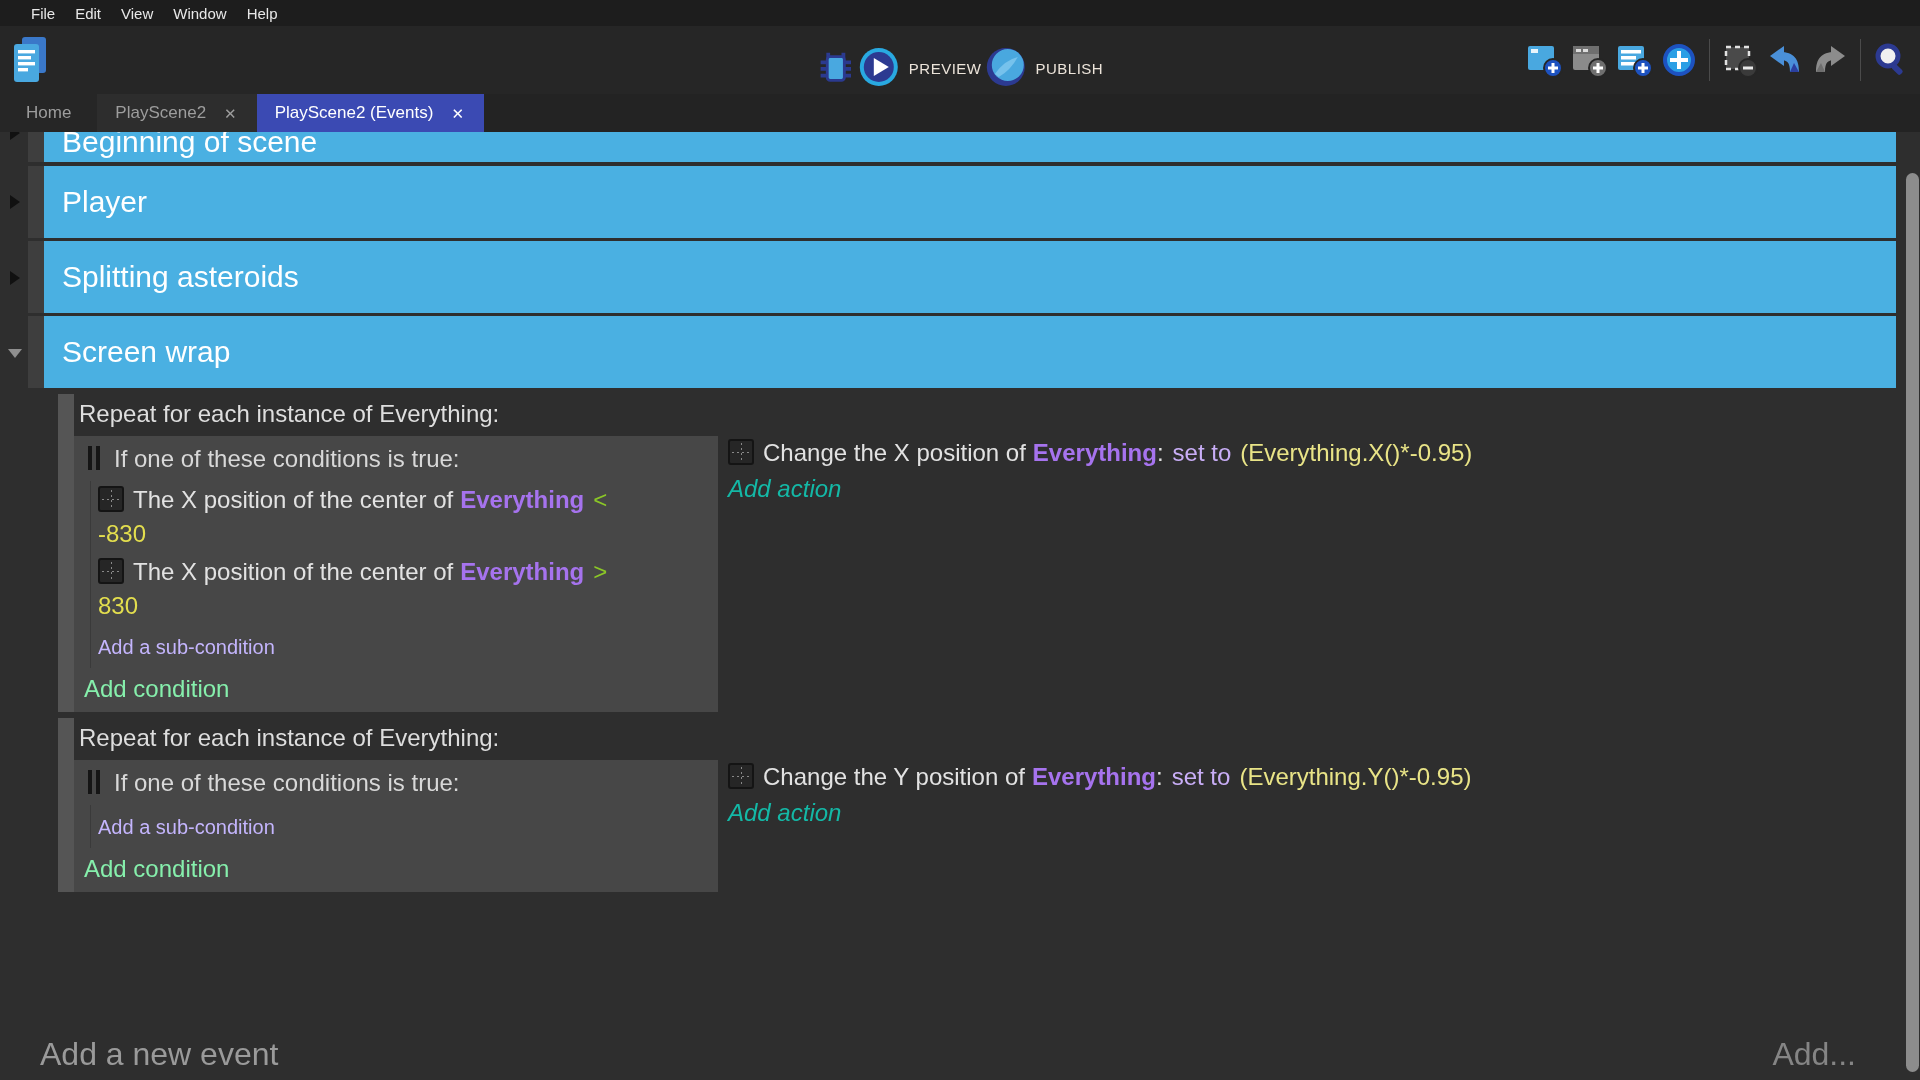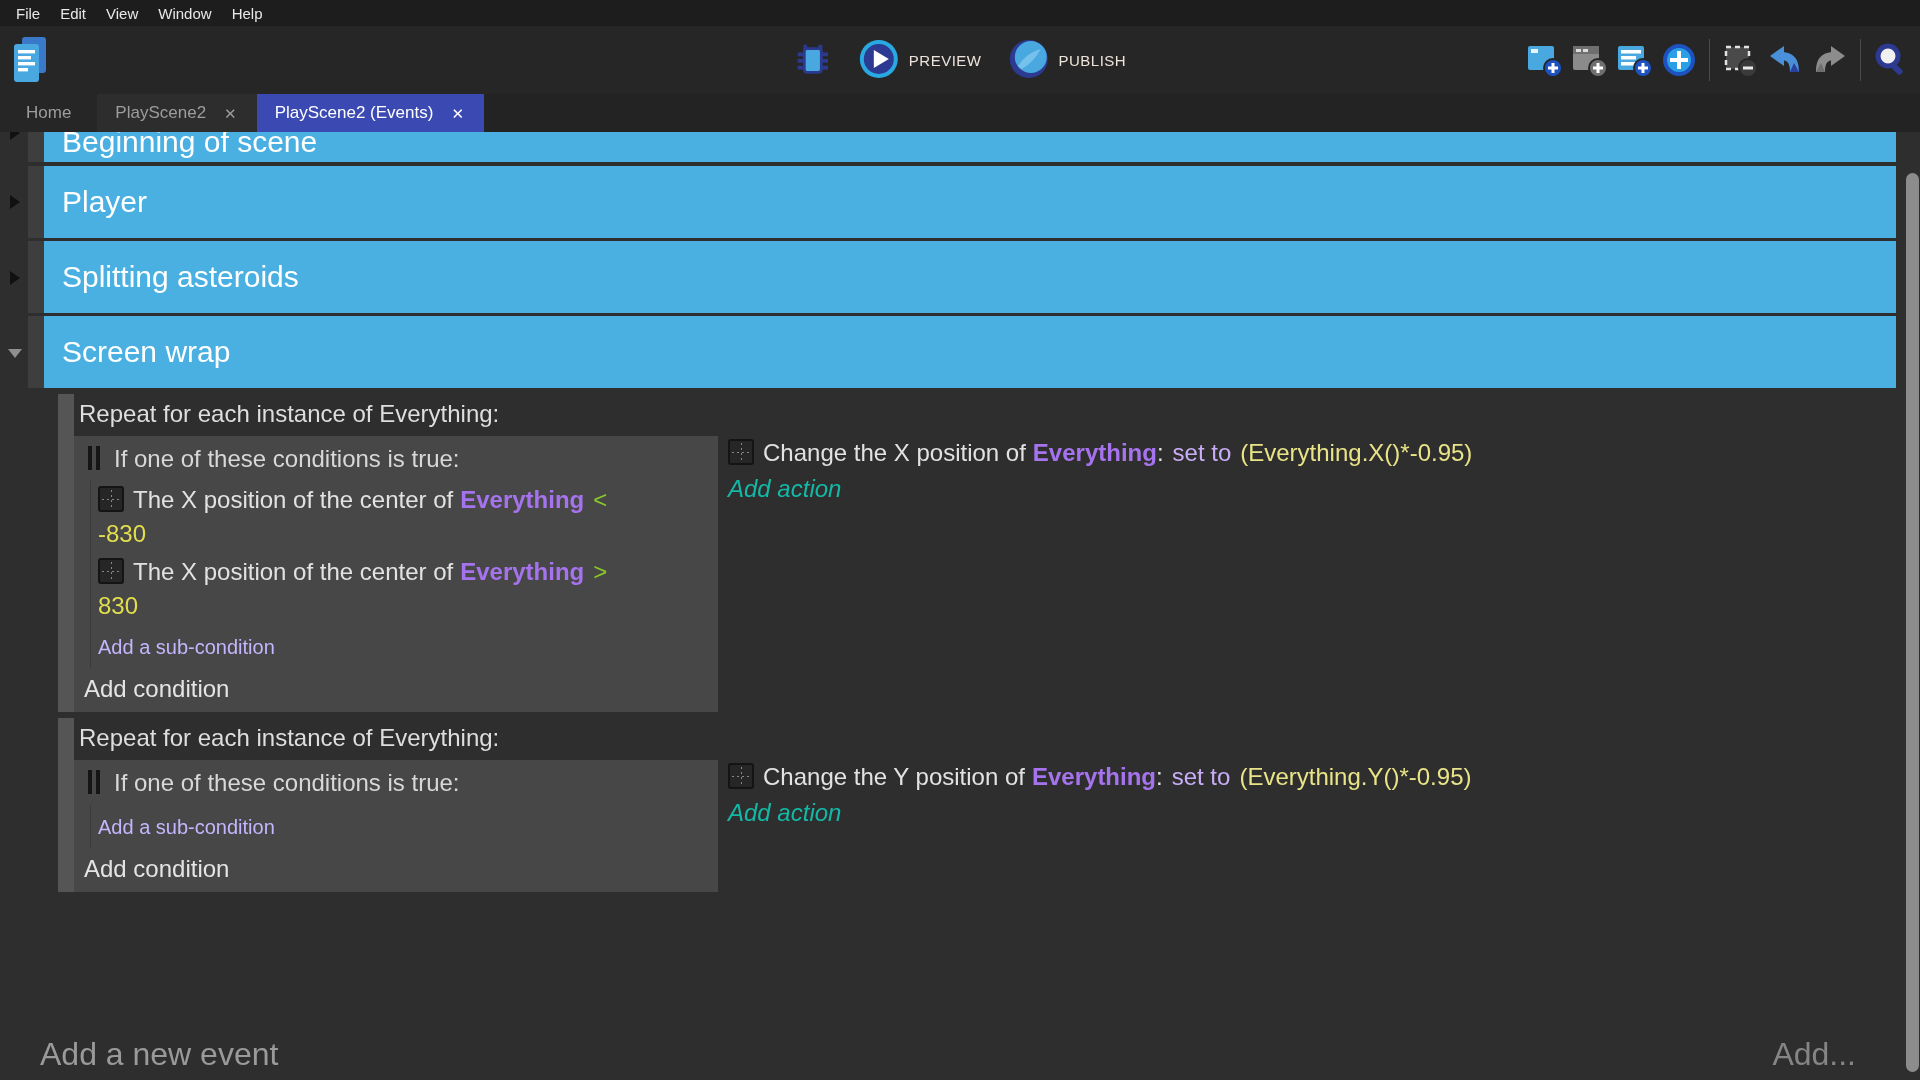--- a/index.html
+++ b/index.html
@@ -1,27 +1,27 @@
 <!DOCTYPE html>
 <html style="--header-blue: #4ab0e2; --active-tab: #3b4ab3; --object-purple: #a673ee; --operator-green: #8bc727; --value-yellow: #e3de4e; --expression-yellow: #e9e487; --setter-lavender: #c9aef7;"><head>
 <meta charset="utf-8">
 <style>
   html,body{margin:0;padding:0;background:#2e2e2e;}
   #app{position:relative;width:1920px;height:1080px;overflow:hidden;
        font-family:"Liberation Sans",sans-serif;background:#2e2e2e;
        -webkit-font-smoothing:antialiased;}
   
   #menubar{position:absolute;left:0;top:0;width:100%;height:26px;background:#1d1d1d;
-           display:flex;align-items:center;padding-left:6px;box-sizing:border-box;}
+           display:flex;align-items:center;padding-left:21px;box-sizing:border-box;}
   .menu-item{padding:0 10px;font-size:15px;color:#e8e8e8;cursor:default;}
   
   #toolbar{position:absolute;left:0;top:26px;width:100%;height:68px;background:#262626;}
   #logo{position:absolute;left:12px;top:9px;}
-  #toolbar-center{position:absolute;left:50%;top:0;height:68px;transform:translateX(-50%);
-                  display:flex;align-items:center;gap:26px;}
+  #toolbar-center{position:absolute;left:50%;top:8px;height:68px;transform:translateX(-50%);
+                  display:flex;align-items:center;gap:3px;}
   .tb-btn{display:flex;align-items:center;gap:9px;color:#ece4da;font-size:15px;letter-spacing:.5px;}
   #toolbar-right{position:absolute;right:10px;top:0;height:68px;display:flex;align-items:center;gap:7px;}
   .tb-icon{width:38px;height:38px;display:flex;align-items:center;justify-content:center;}
   .tb-sep{width:1px;height:42px;background:#4b4b4b;margin:0 4px;}
   
   #tabbar{position:absolute;left:0;top:94px;width:100%;height:38px;background:#232323;
           display:flex;align-items:stretch;}
   .tab{display:flex;align-items:center;gap:16px;padding:0 18px;font-size:17px;color:#9d9d9d;justify-content:center;}
   .tab-home{background:#262626;padding:0 26px;}
   .tab-ps2{background:#2d2d2d;}
@@ -56,21 +56,21 @@
   .mini-icon{display:inline-block;width:22px;height:22px;background:#262626;border:2px solid #141414;
              border-radius:3px;vertical-align:-4px;margin-right:9px;position:relative;}
   .mini-icon:before{content:"";position:absolute;left:50%;top:2px;bottom:2px;width:1px;
              background:repeating-linear-gradient(#888 0 2px,transparent 2px 5px);}
   .mini-icon:after{content:"";position:absolute;top:50%;left:2px;right:2px;height:1px;
              background:repeating-linear-gradient(90deg,#888 0 2px,transparent 2px 5px);}
   .obj{color:var(--object-purple,#a673ee);font-weight:bold;margin-left:7px;}
   .op{color:var(--operator-green,#8bc727);margin-left:9px;}
   .cval{color:var(--value-yellow,#e3de4e);}
   .add-sub{font-size:20px;line-height:34px;color:#c4b5fd;padding:5px 0 4px 7px;}
-  .add-cond{font-size:24px;line-height:34px;color:#e5e5e5;padding:4px 0 2px 2px;}
+  .add-cond{font-size:24px;line-height:34px;color:#86efac;padding:4px 0 2px 2px;}
   .acts{flex:1;min-width:0;padding-left:10px;}
   .action{font-size:24px;line-height:34px;color:#e2e2e2;white-space:nowrap;}
   .colon{color:#e2e2e2;}
   .setter{color:var(--setter-lavender,#c9aef7);margin-left:9px;}
   .expr{color:var(--expression-yellow,#e9e487);margin-left:9px;}
   .add-action{font-size:24px;line-height:34px;color:#14b8a6;padding-top:2px;font-style:italic;}
   
   #sheet-footer{position:absolute;left:40px;right:24px;bottom:0;height:52px;display:flex;
                 align-items:center;justify-content:space-between;font-size:32px;}
   #add-new-event{color:#9a9a9a;}

